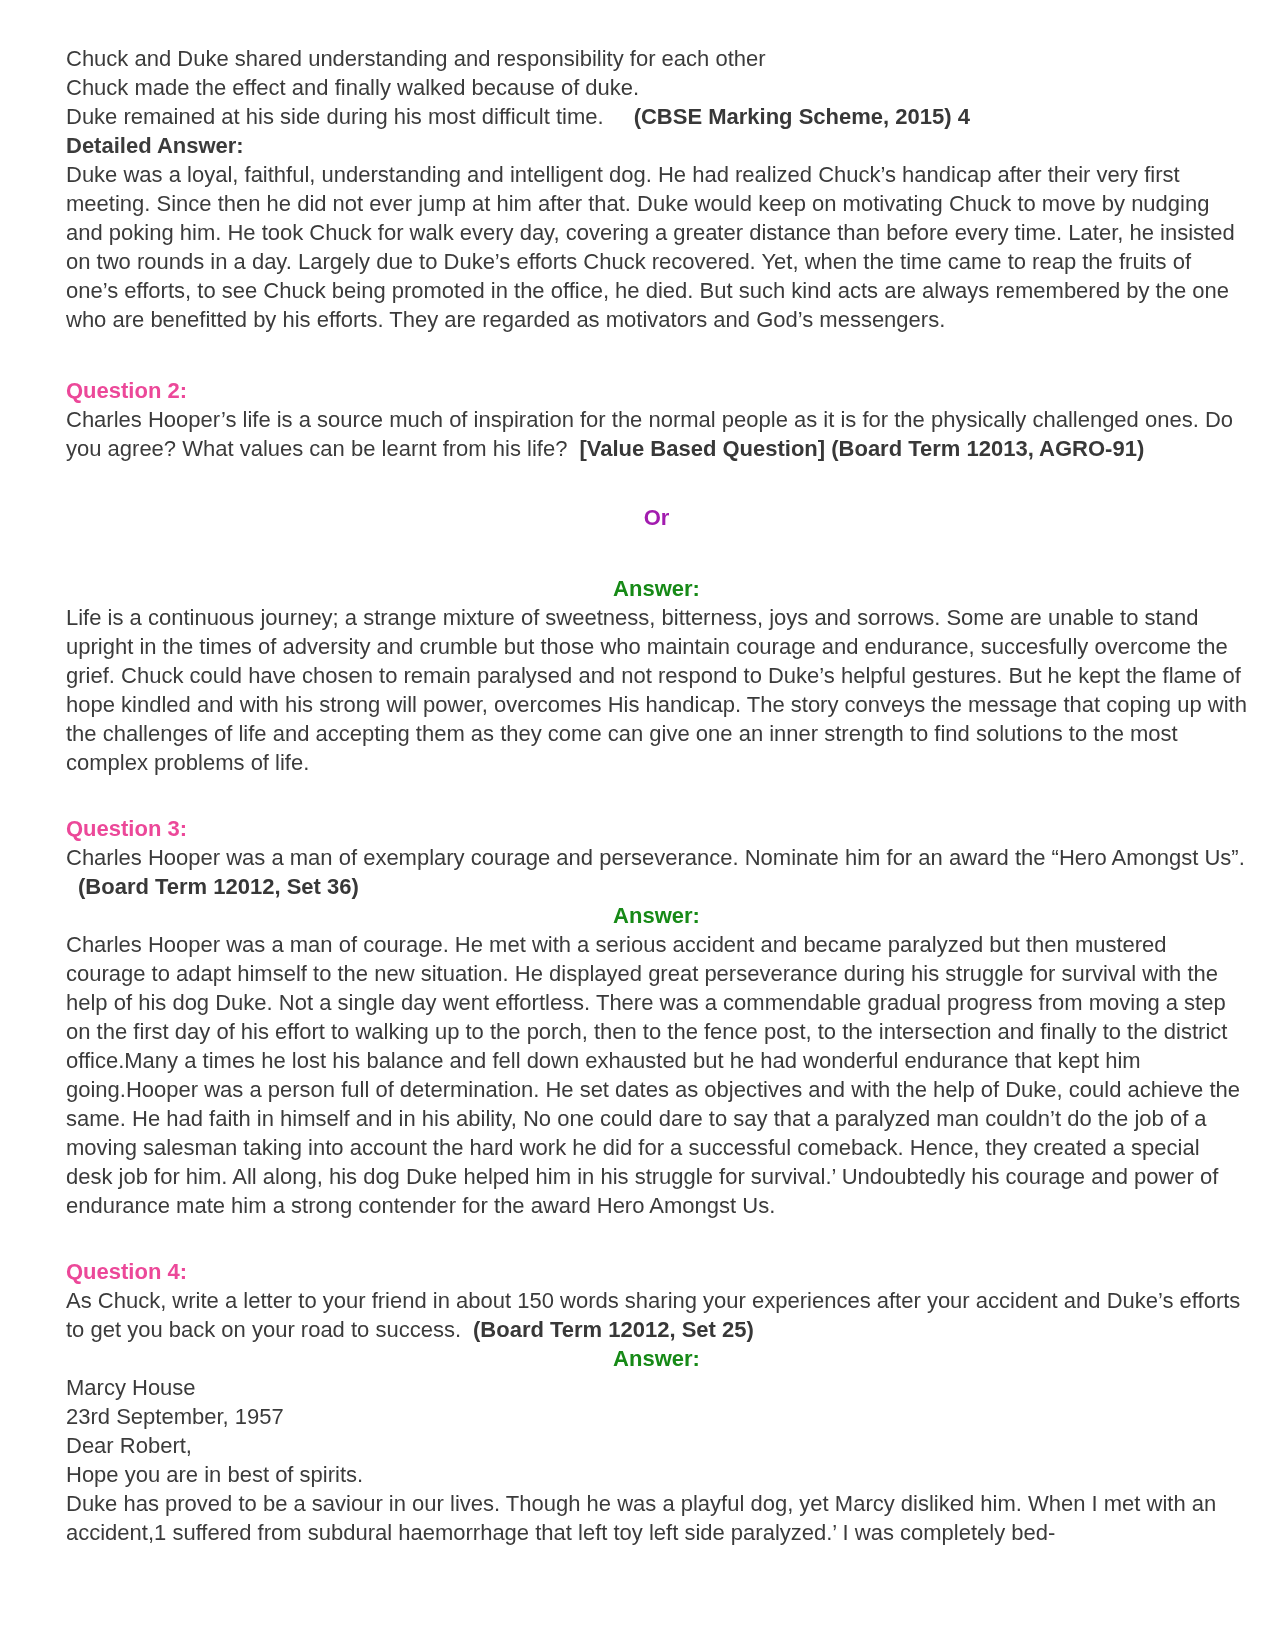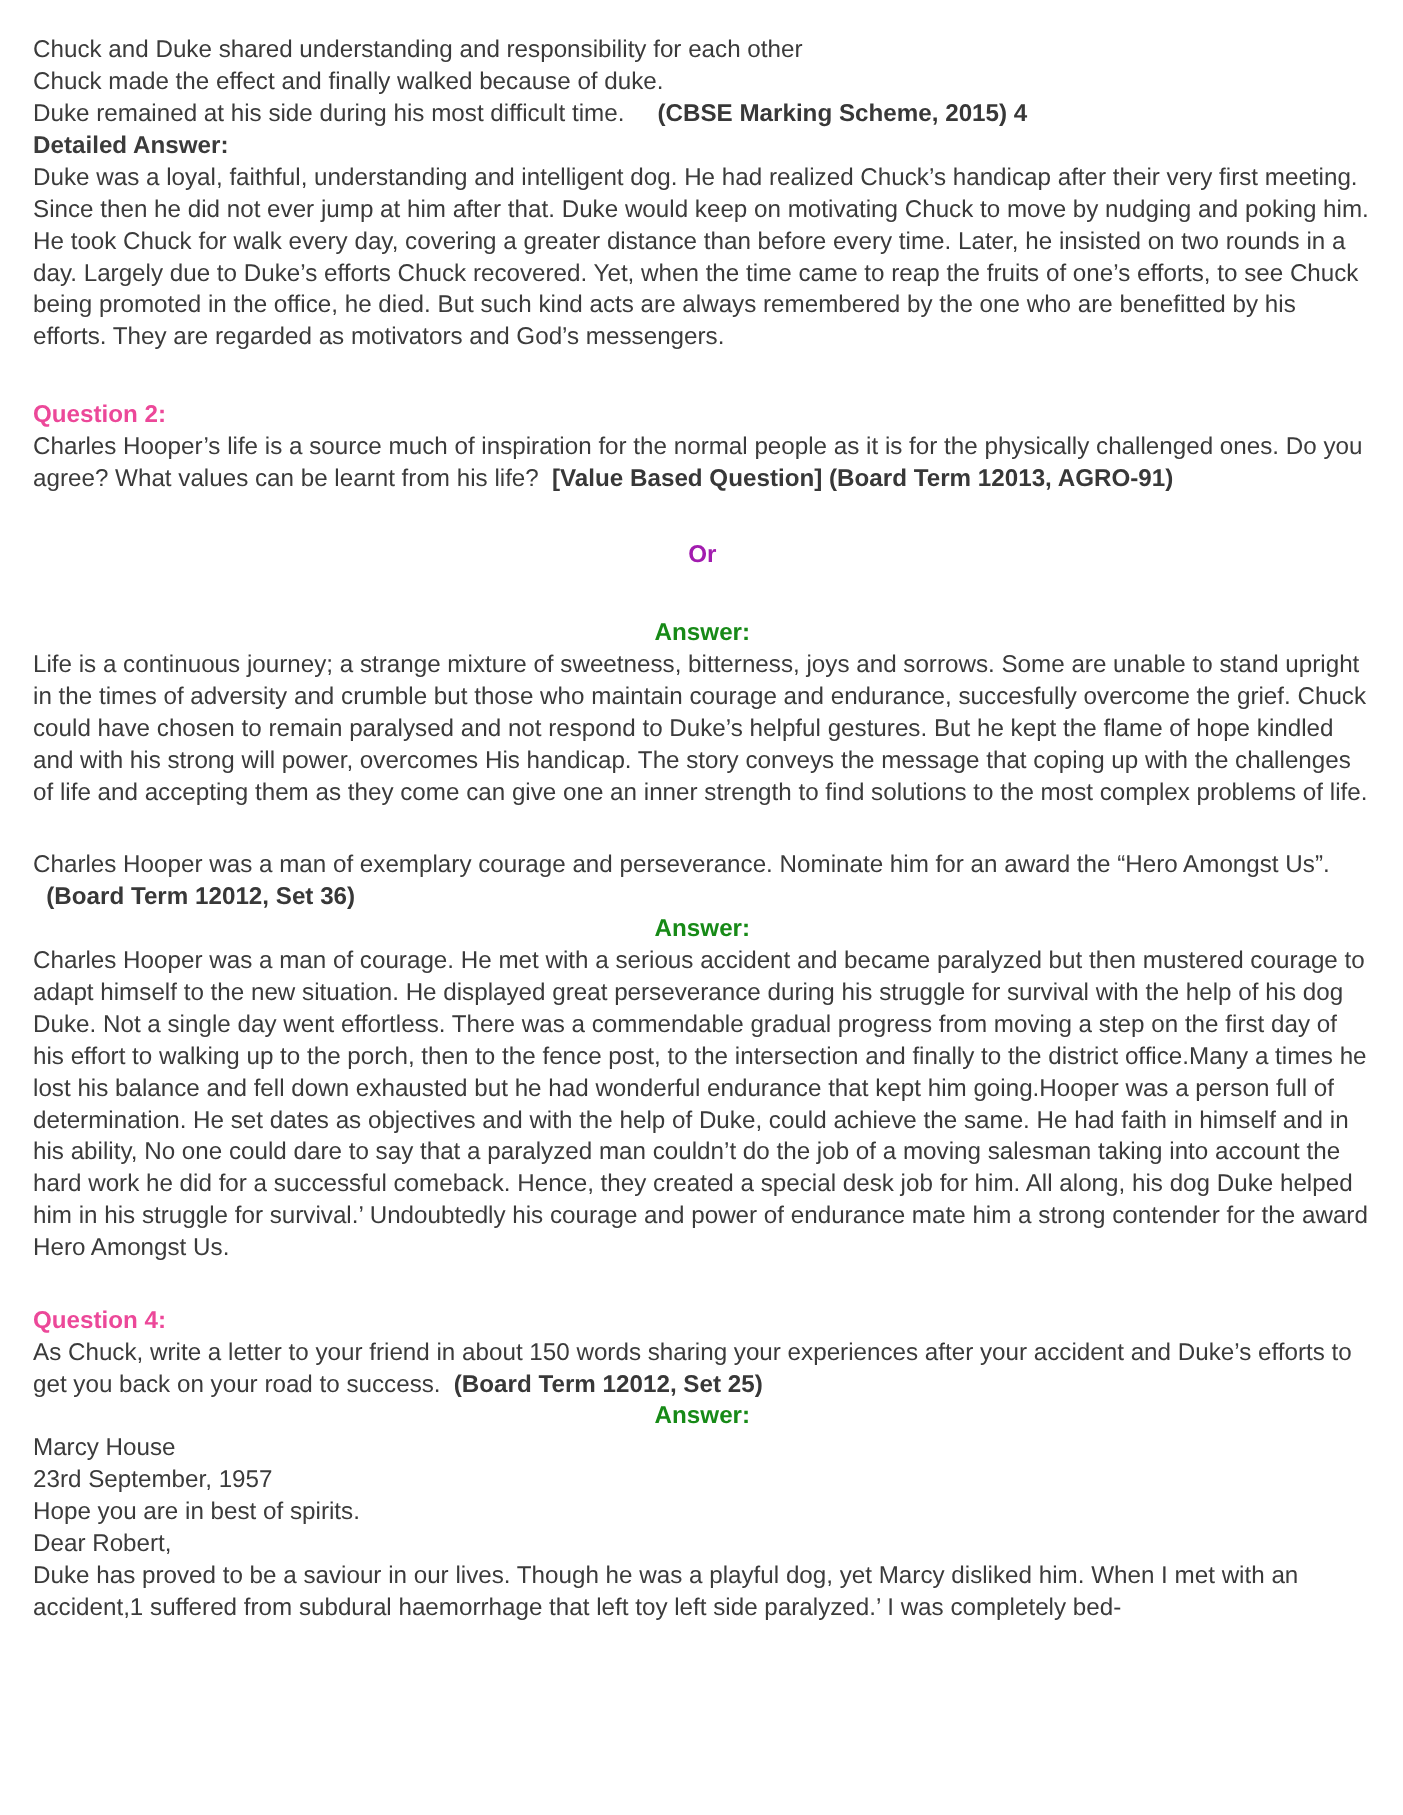--- a/index.html
+++ b/index.html
@@ -8,21 +8,22 @@
     width: 1275px;
     height: 1650px;
     background: #ffffff;
     font-family: "Liberation Sans", "DejaVu Sans", sans-serif;
     font-size: 22px;
     line-height: 29px;
     color: #3b3b3b;
     overflow: hidden;
   }
   .doc {
-    padding: 30px 28px 0 30px;
+    padding: 44px 28px 0 30px;
+    margin-left: 36px;
   }
   p, h2 {
     margin: 0;
     font-size: 22px;
     line-height: 29px;
     font-weight: normal;
   }
   .bold { font-weight: bold; }
   .ref {
     font-weight: bold;
@@ -68,29 +69,30 @@
   </section>
 
   <p class="or-divider">Or</p>
 
   <section class="mt-alt">
     <h2 class="a-label">Answer:</h2>
     <p>Life is a continuous journey; a strange mixture of sweetness, bitterness, joys and sorrows. Some are unable to stand upright in the times of adversity and crumble but those who maintain courage and endurance, succesfully overcome the grief. Chuck could have chosen to remain paralysed and not respond to Duke’s helpful gestures. But he kept the flame of hope kindled and with his strong will power, overcomes His handicap. The story conveys the message that coping up with the challenges of life and accepting them as they come can give one an inner strength to find solutions to the most complex problems of life.</p>
   </section>
 
   <section class="mt-q">
+    <h2 class="q-label">Question 3:</h2>
     <p><span>Charles Hooper was a man of exemplary courage and perseverance. Nominate him for an award the “Hero Amongst Us”.</span><span class="ref">(Board Term 12012, Set 36)</span></p>
     <h2 class="a-label">Answer:</h2>
     <p>Charles Hooper was a man of courage. He met with a serious accident and became paralyzed but then mustered courage to adapt himself to the new situation. He displayed great perseverance during his struggle for survival with the help of his dog Duke. Not a single day went effortless. There was a commendable gradual progress from moving a step on the first day of his effort to walking up to the porch, then to the fence post, to the intersection and finally to the district office.Many a times he lost his balance and fell down exhausted but he had wonderful endurance that kept him going.Hooper was a person full of determination. He set dates as objectives and with the help of Duke, could achieve the same. He had faith in himself and in his ability, No one could dare to say that a paralyzed man couldn’t do the job of a moving salesman taking into account the hard work he did for a successful comeback. Hence, they created a special desk job for him. All along, his dog Duke helped him in his struggle for survival.’ Undoubtedly his courage and power of endurance mate him a strong contender for the award Hero Amongst Us.</p>
   </section>
 
   <section class="mt-q">
     <h2 class="q-label">Question 4:</h2>
     <p><span>As Chuck, write a letter to your friend in about 150 words sharing your experiences after your accident and Duke’s efforts to get you back on your road to success.</span><span class="ref">(Board Term 12012, Set 25)</span></p>
     <h2 class="a-label">Answer:</h2>
     <p>Marcy House</p>
     <p>23rd September, 1957</p>
+    <p>Dear Robert,</p>
     <p>Hope you are in best of spirits.</p>
-    <p>Dear Robert,</p>
     <p>Duke has proved to be a saviour in our lives. Though he was a playful dog, yet Marcy disliked him. When I met with an accident,1 suffered from subdural haemorrhage that left toy left side paralyzed.’ I was completely bed-</p>
   </section>
 
 </main>
 
 </body></html>

